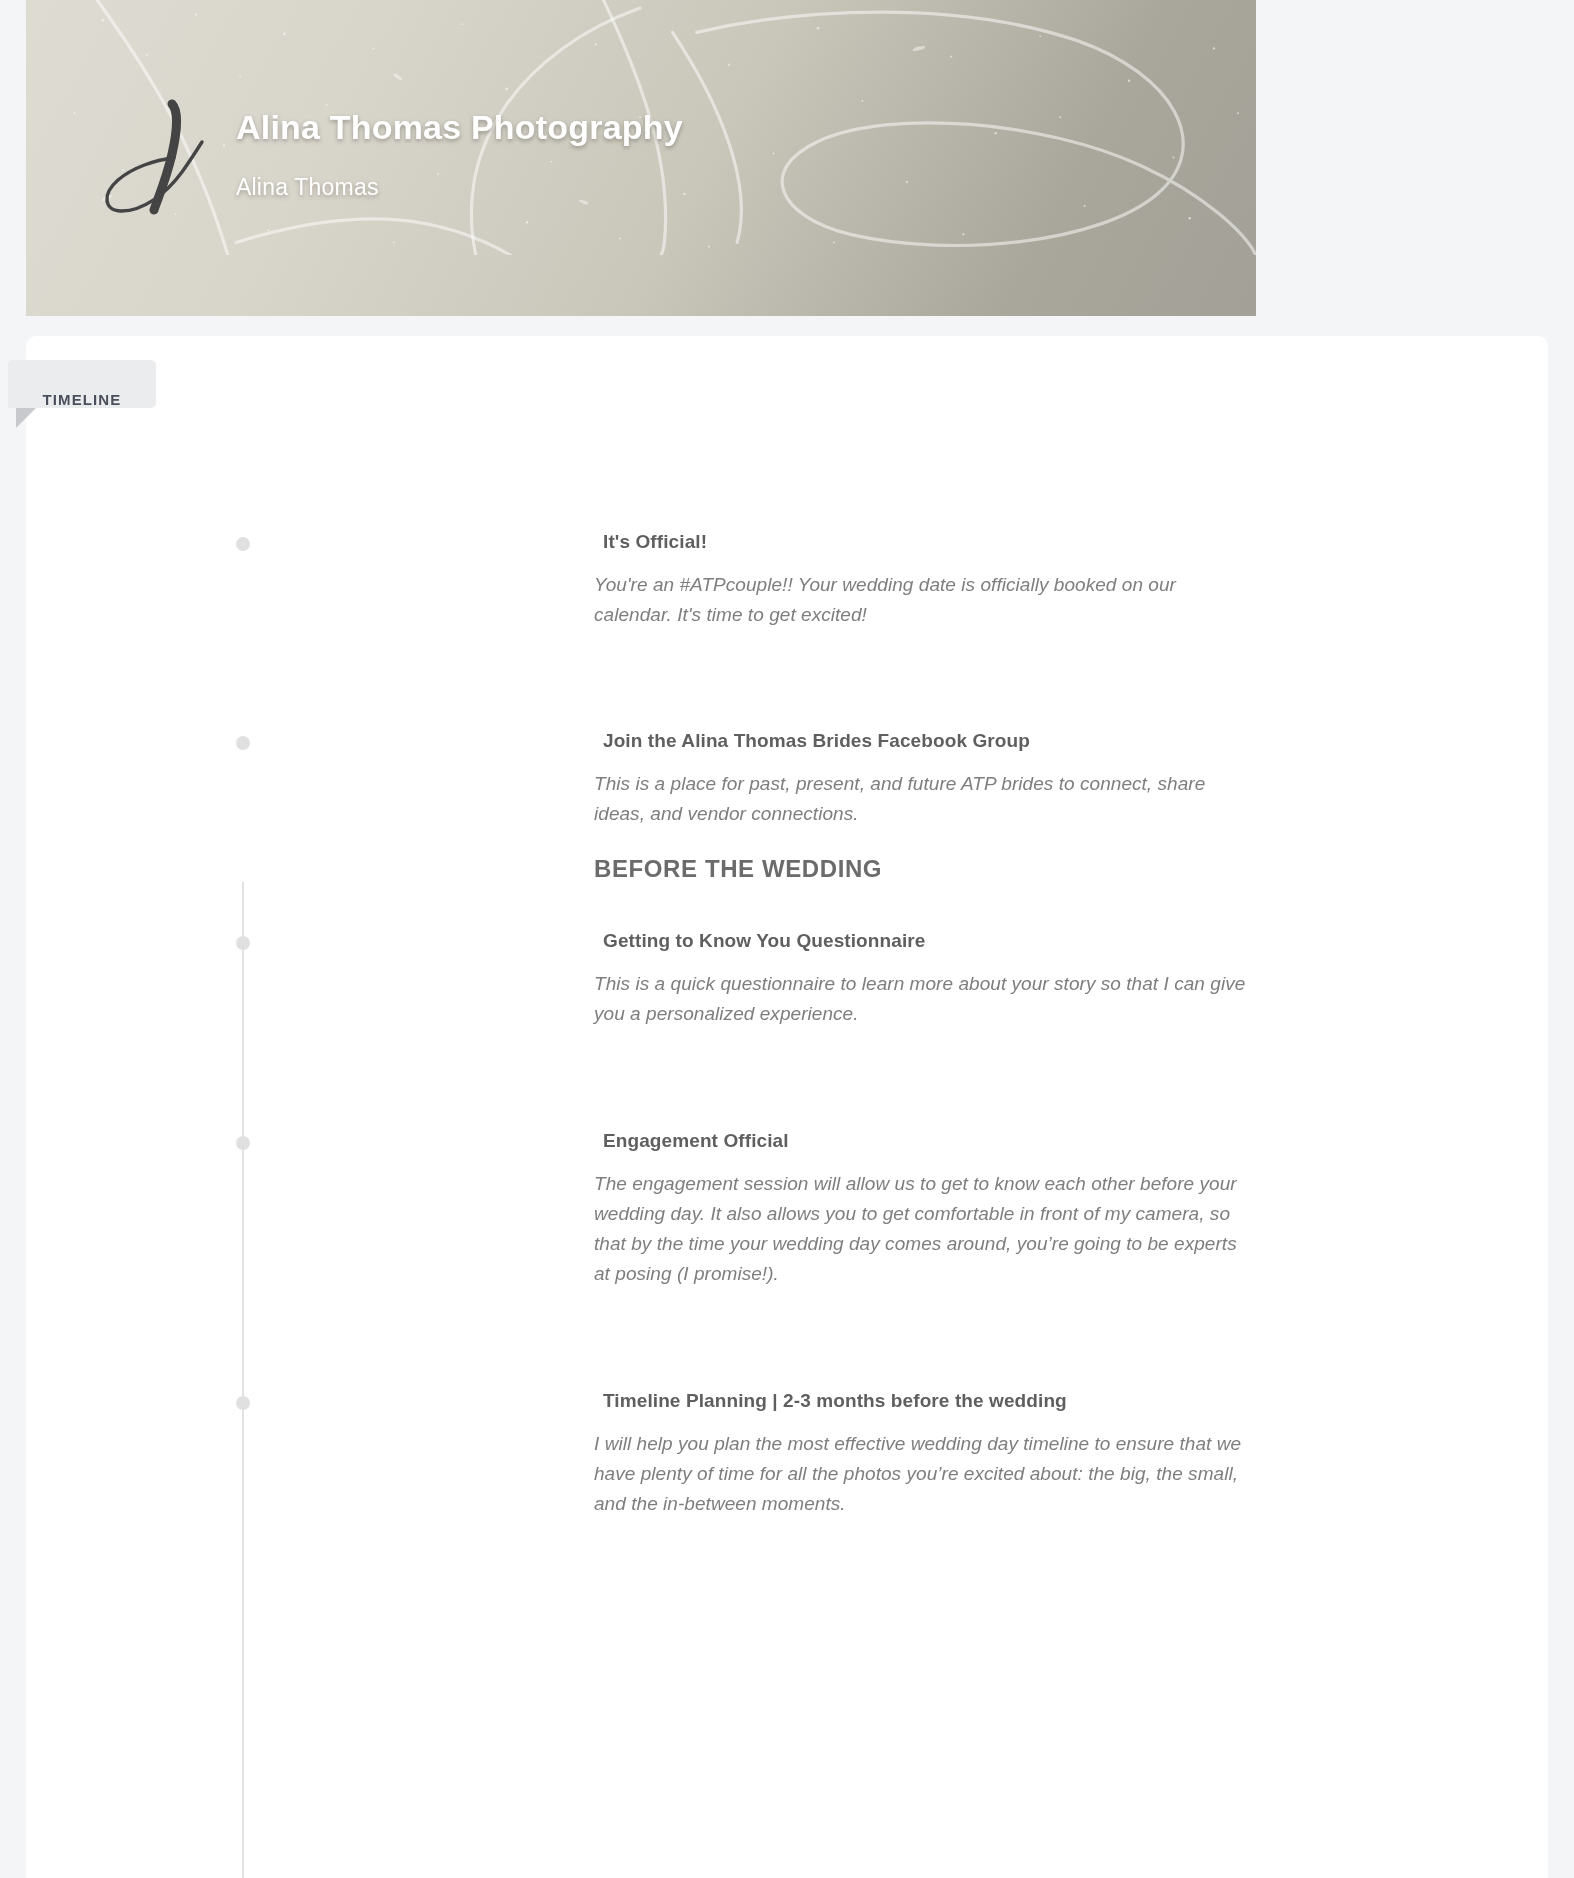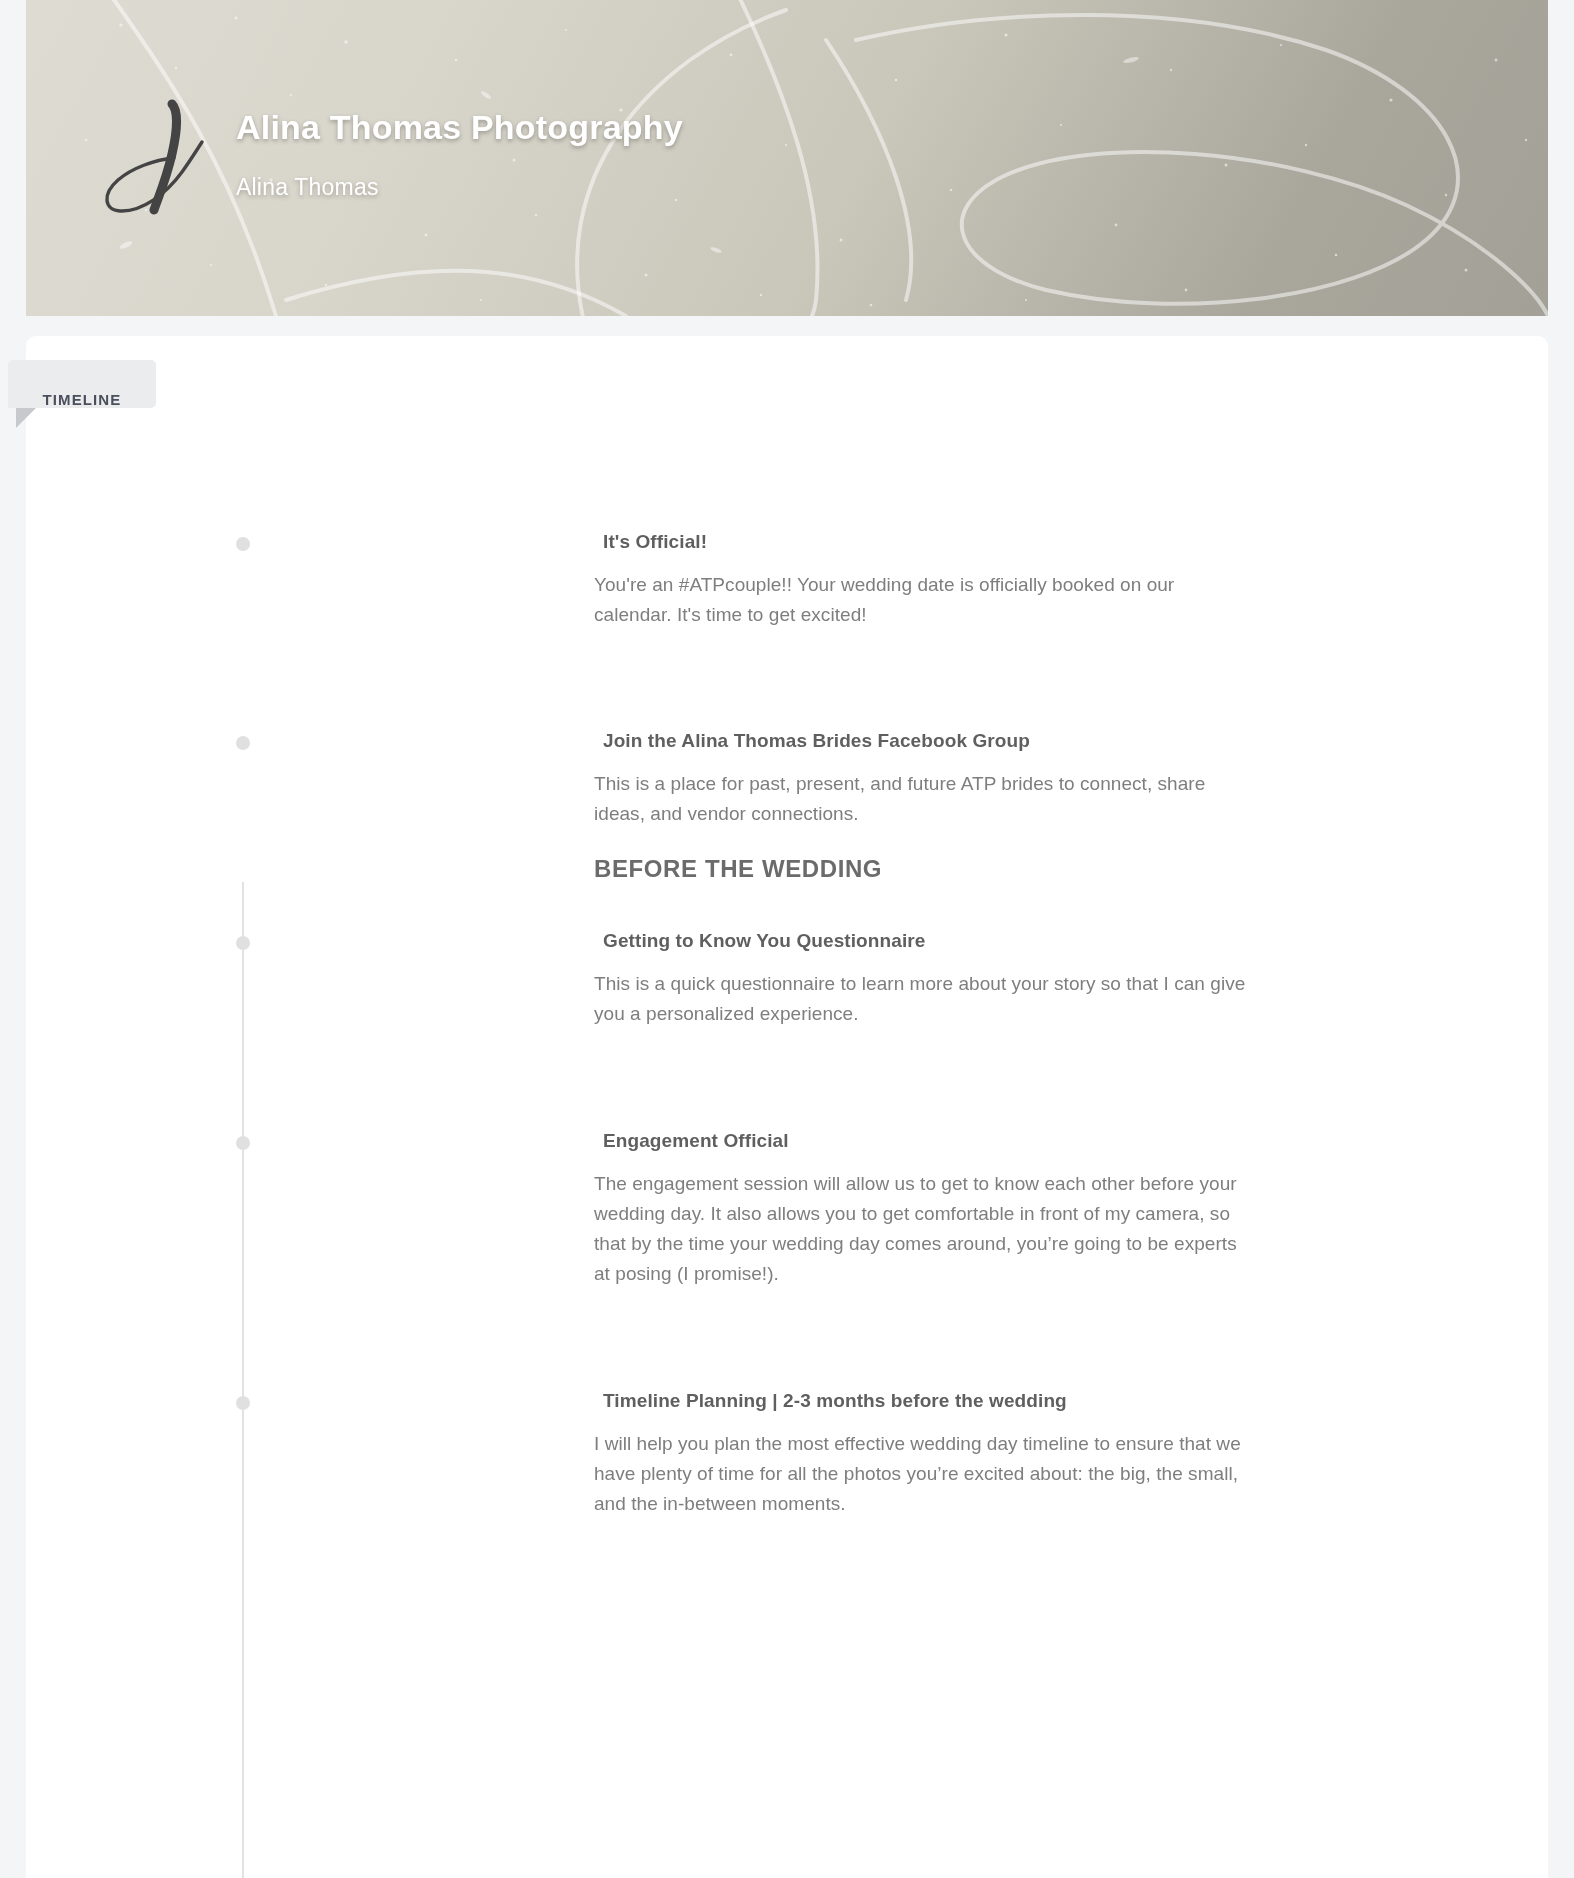--- a/index.html
+++ b/index.html
@@ -19,21 +19,21 @@
     width: 1574px;
     height: 1878px;
     background: #f4f5f7;
   }
 
   
   .banner {
     position: absolute;
     left: 26px;
     top: 0;
-    width: 1522px;
+    width: 1230px;
     height: 316px;
     overflow: hidden;
     background:
       linear-gradient(118deg, #dedbd2 0%, #d8d5cb 26%, #c9c6ba 55%, #a9a79c 82%, #a3a197 100%);
   }
   .banner-lines {
     position: absolute;
     inset: 0;
   }
   .banner-inner {
@@ -174,20 +174,21 @@
     letter-spacing: .1px;
     margin: 0 0 16px 9px;
     line-height: 1.25;
   }
   .tl-text {
     font-size: 19px;
     color: #7e7e7e;
     line-height: 1.58;
     margin: 0;
     letter-spacing: .05px;
+    font-style: italic;
   }
 </style>
 </head>
 <body>
 
 <div class="page">
 
   <div class="banner">
 
     <svg class="banner-lines" viewBox="0 0 1522 316" preserveAspectRatio="none">

